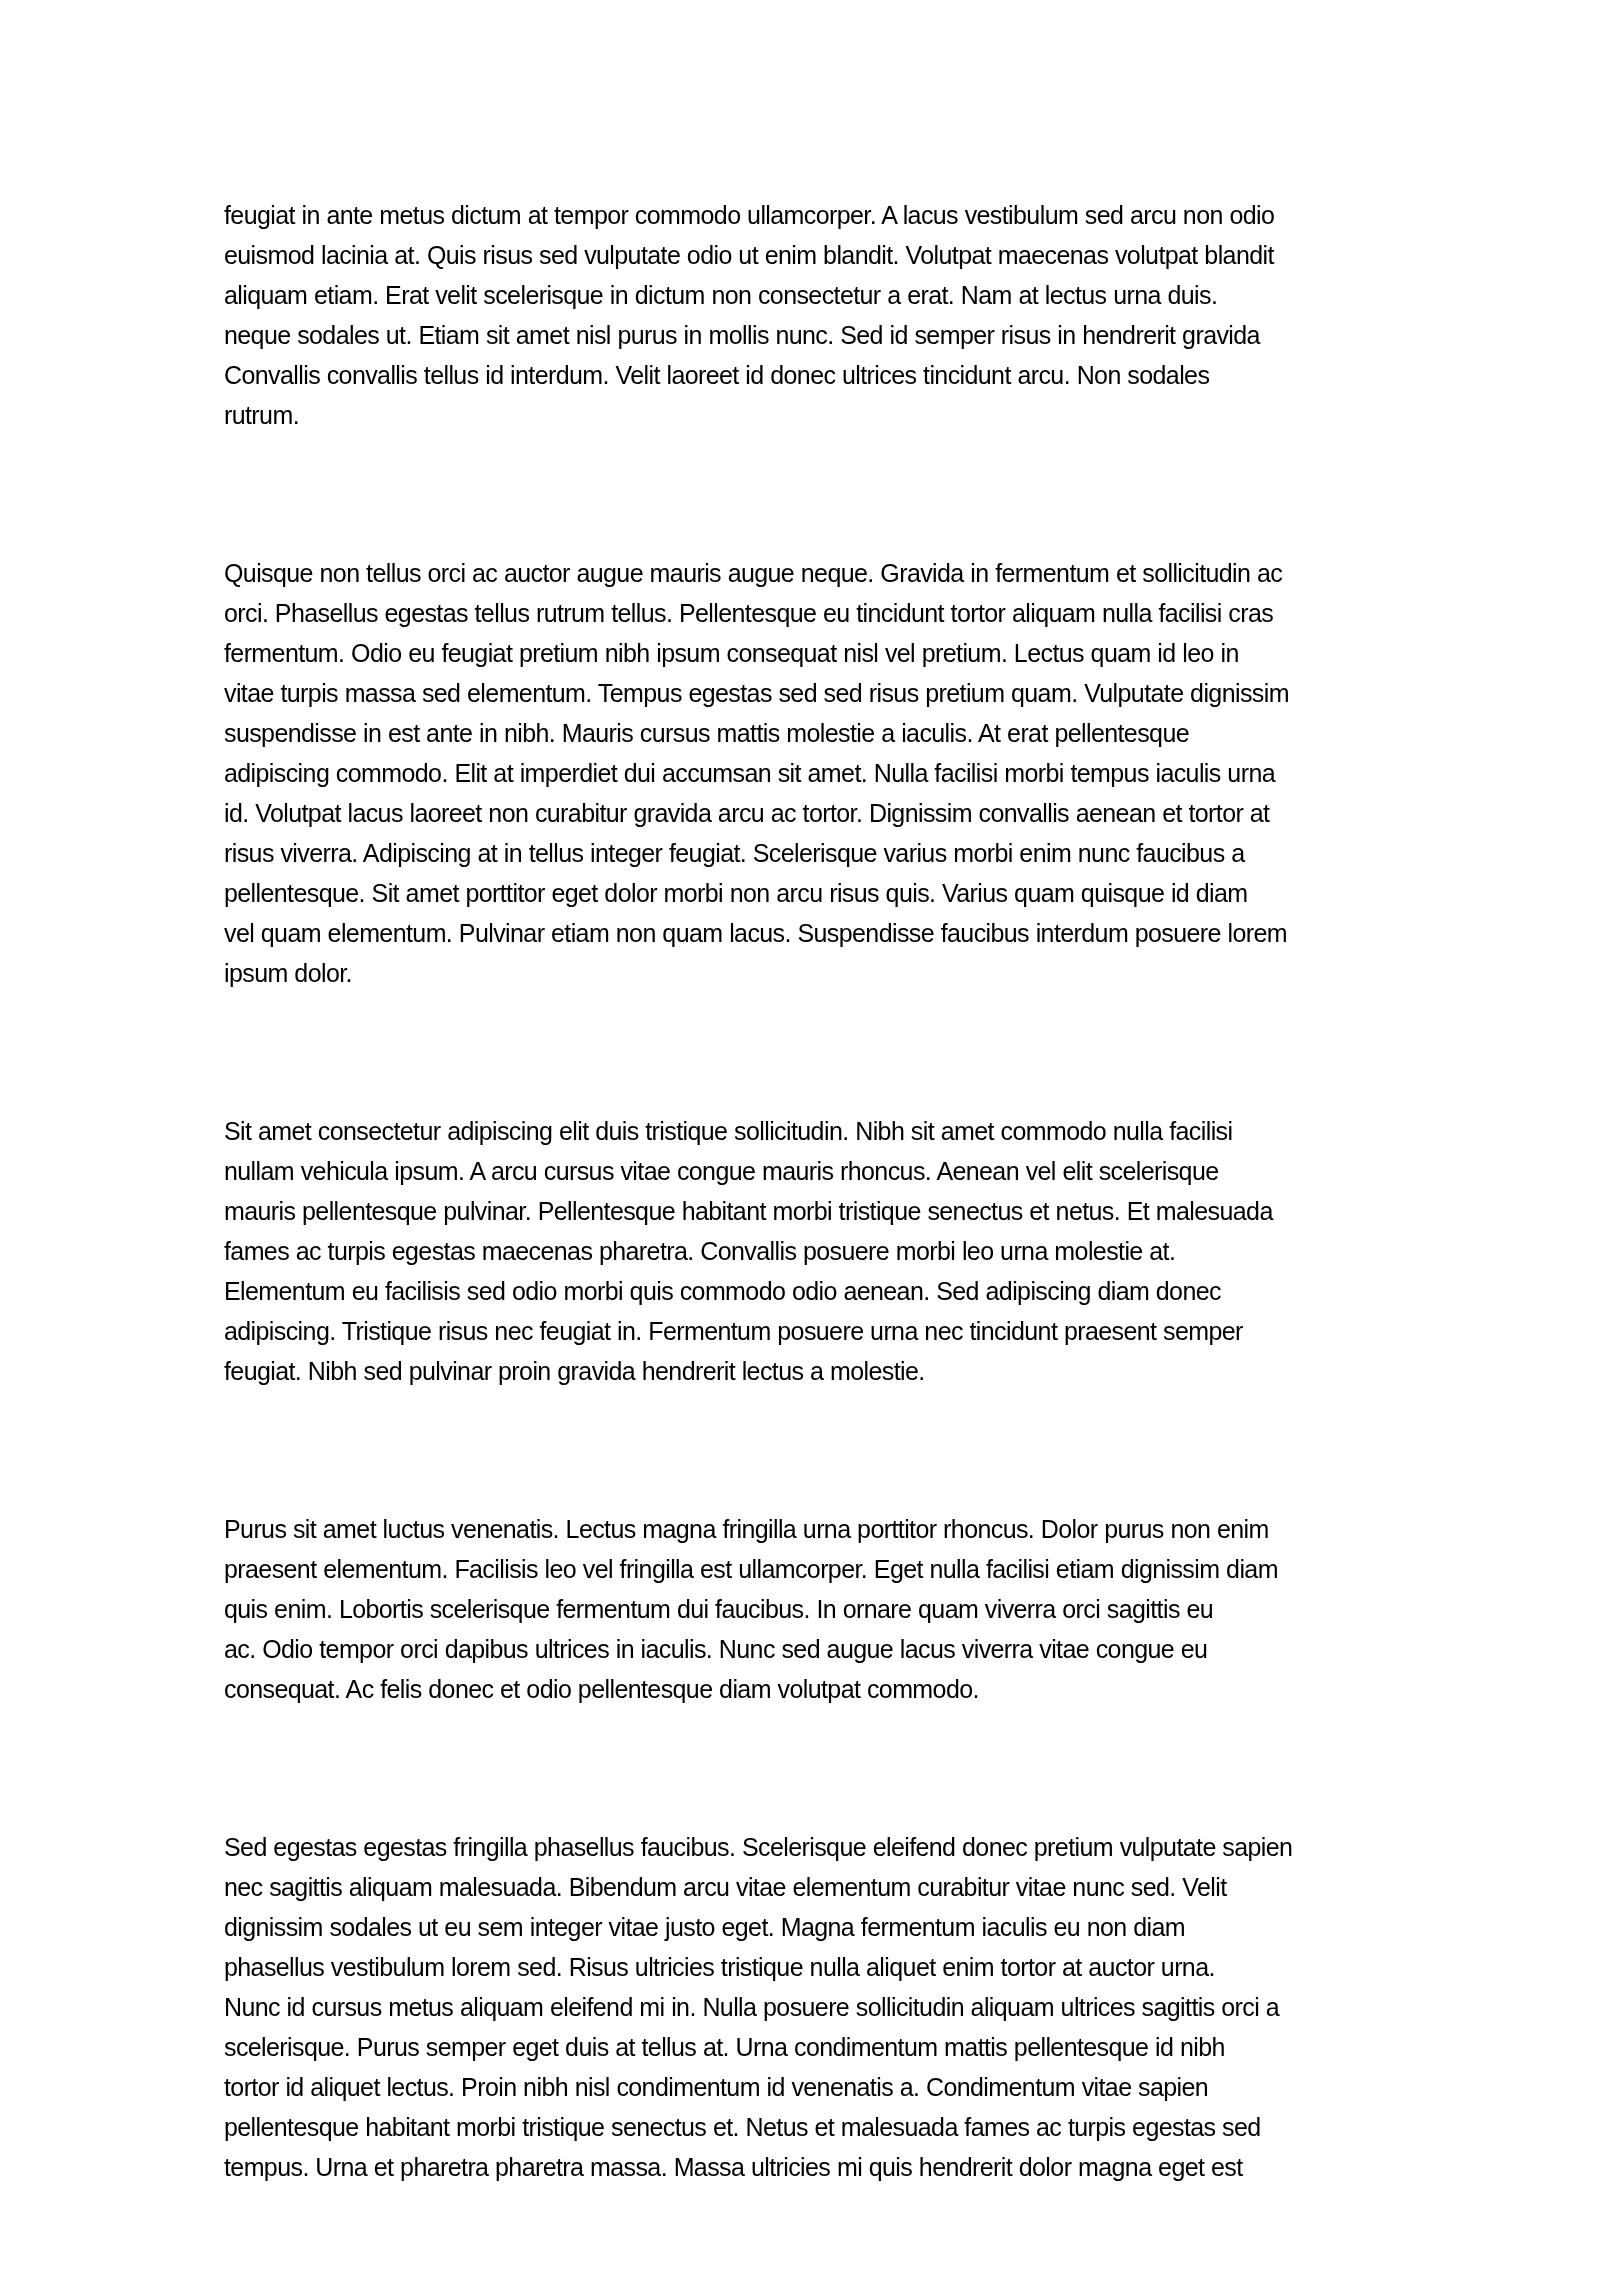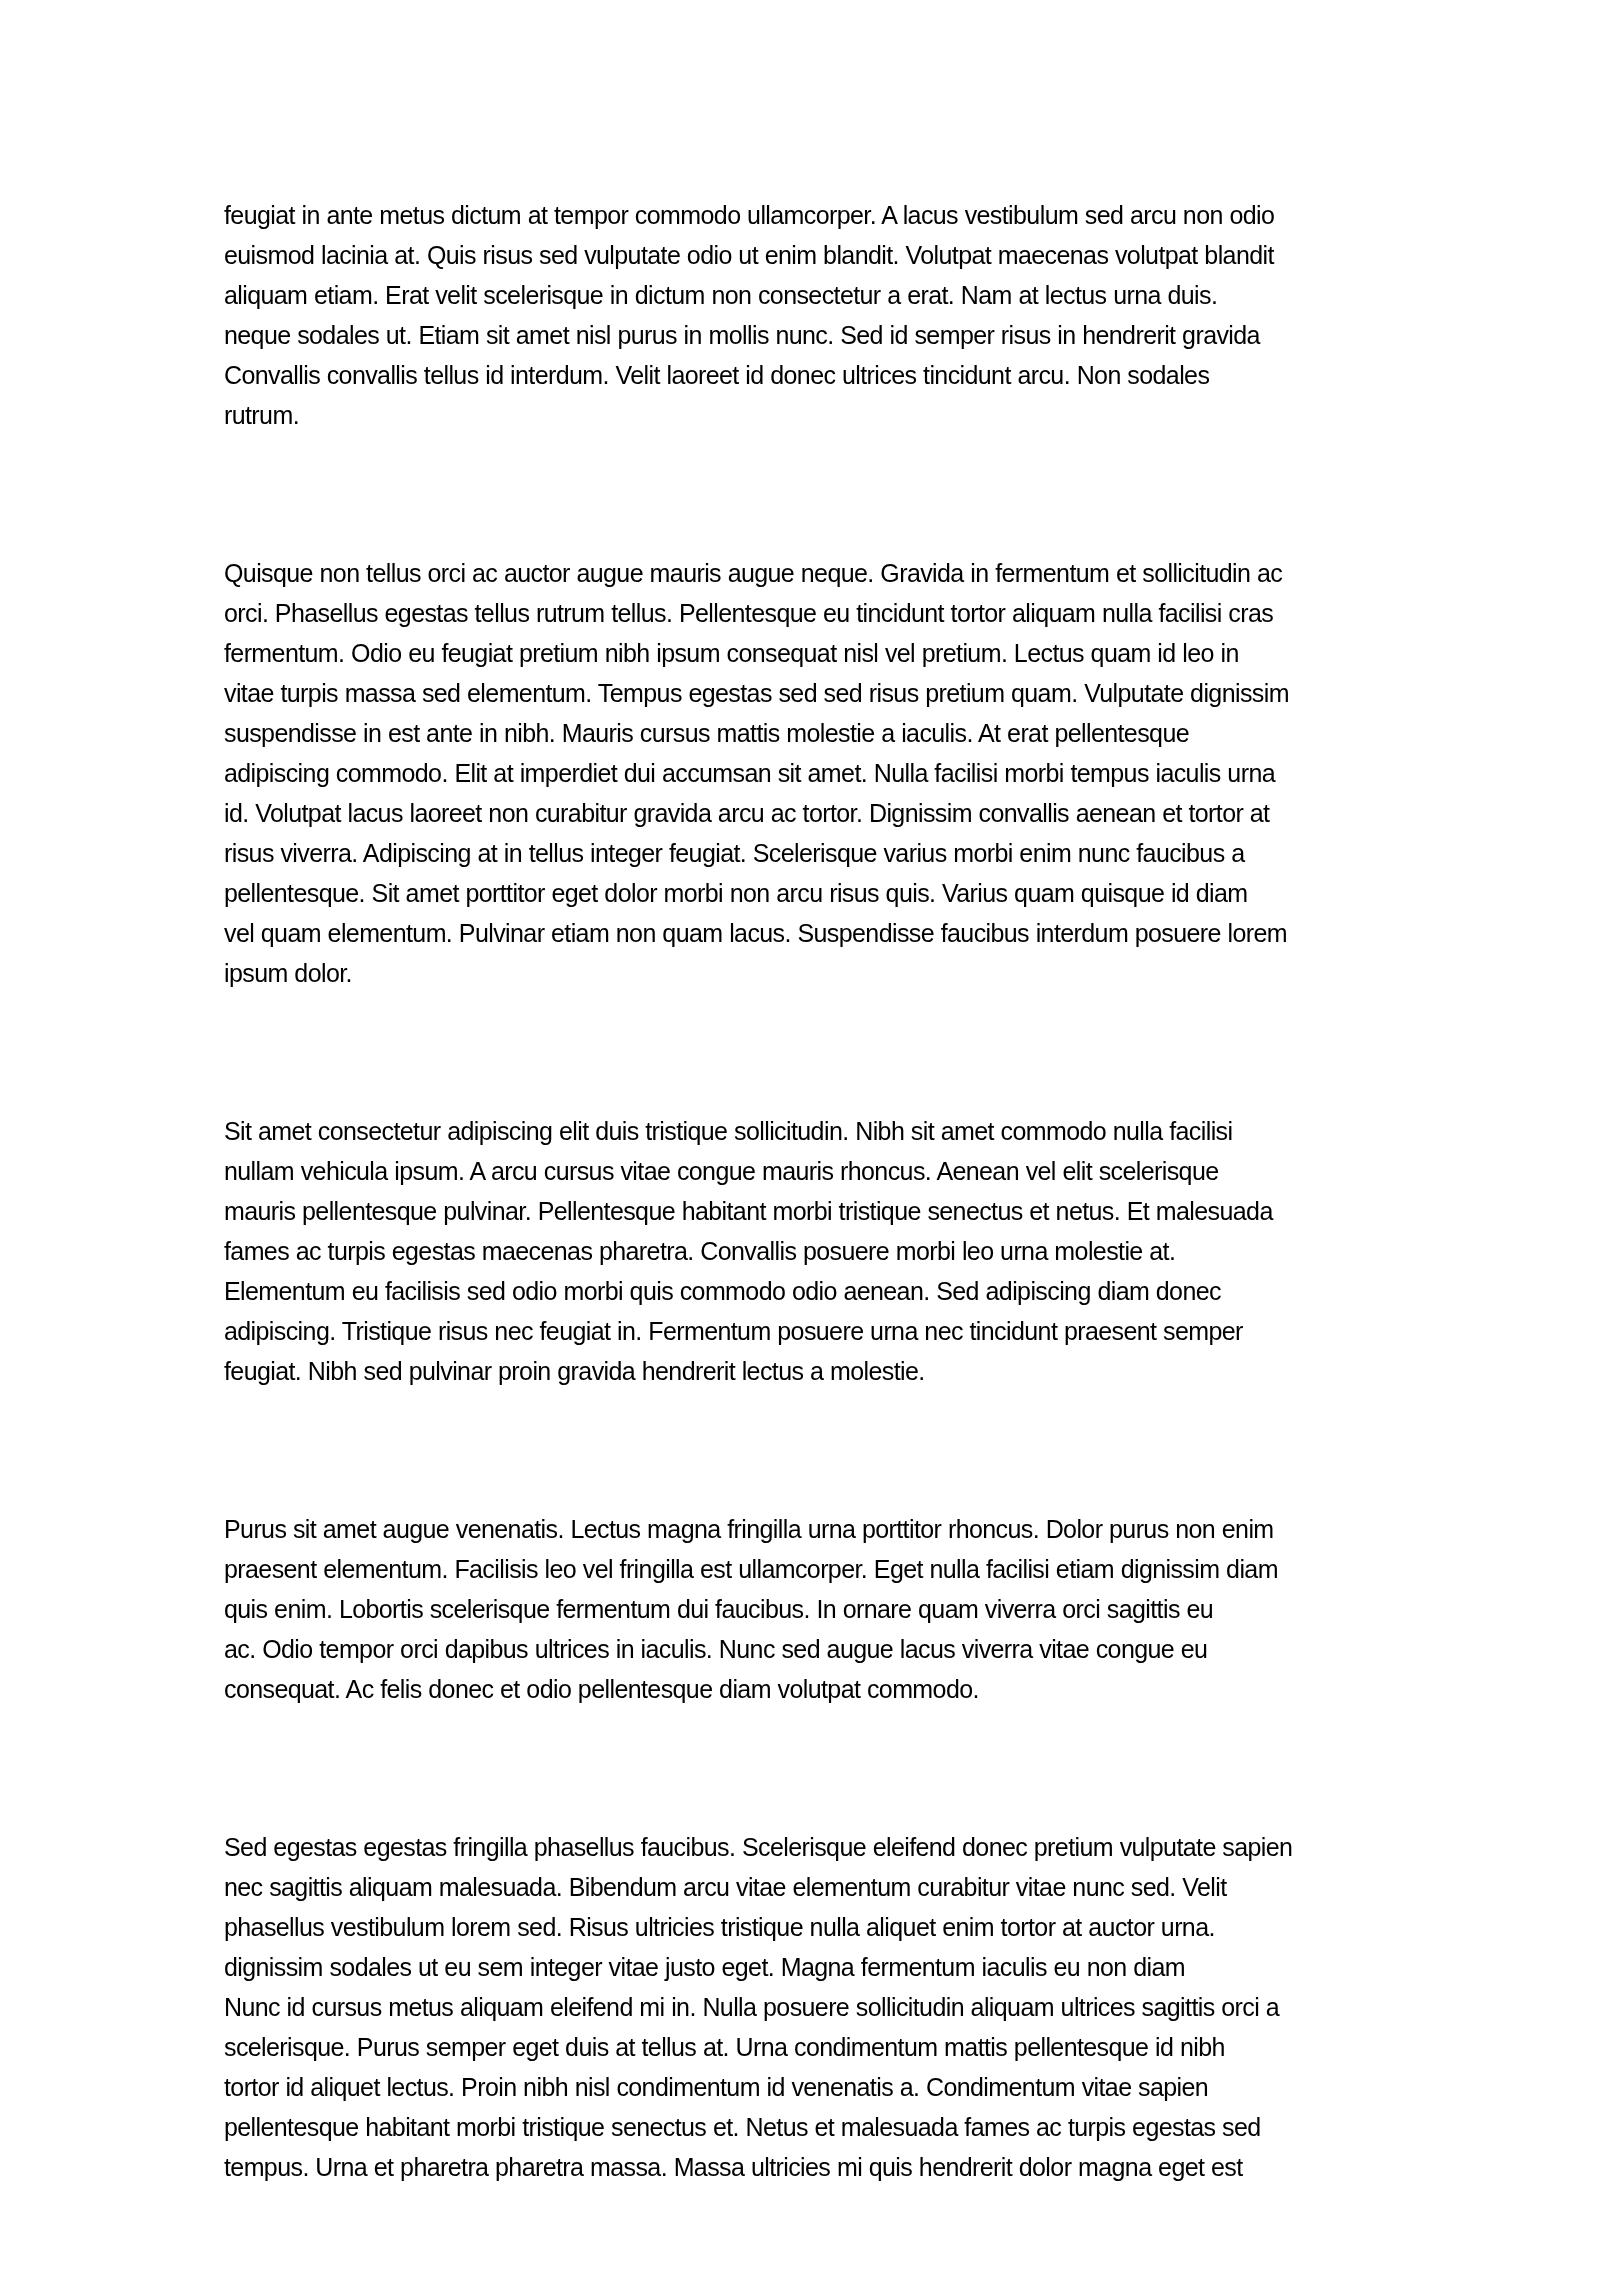--- a/index.html
+++ b/index.html
@@ -67,32 +67,32 @@
     <span class="line">Sit amet consectetur adipiscing elit duis tristique sollicitudin. Nibh sit amet commodo nulla facilisi</span>
     <span class="line">nullam vehicula ipsum. A arcu cursus vitae congue mauris rhoncus. Aenean vel elit scelerisque</span>
     <span class="line">mauris pellentesque pulvinar. Pellentesque habitant morbi tristique senectus et netus. Et malesuada</span>
     <span class="line">fames ac turpis egestas maecenas pharetra. Convallis posuere morbi leo urna molestie at.</span>
     <span class="line">Elementum eu facilisis sed odio morbi quis commodo odio aenean. Sed adipiscing diam donec</span>
     <span class="line">adipiscing. Tristique risus nec feugiat in. Fermentum posuere urna nec tincidunt praesent semper</span>
     <span class="line">feugiat. Nibh sed pulvinar proin gravida hendrerit lectus a molestie.</span>
   </p>
 
   <p class="para">
-    <span class="line">Purus sit amet augue venenatis. Lectus magna fringilla urna porttitor rhoncus. Dolor purus non enim</span>
+    <span class="line">Purus sit amet luctus venenatis. Lectus magna fringilla urna porttitor rhoncus. Dolor purus non enim</span>
     <span class="line">praesent elementum. Facilisis leo vel fringilla est ullamcorper. Eget nulla facilisi etiam dignissim diam</span>
     <span class="line">quis enim. Lobortis scelerisque fermentum dui faucibus. In ornare quam viverra orci sagittis eu</span>
     <span class="line">ac. Odio tempor orci dapibus ultrices in iaculis. Nunc sed augue lacus viverra vitae congue eu</span>
     <span class="line">consequat. Ac felis donec et odio pellentesque diam volutpat commodo.</span>
   </p>
 
   <p class="para">
     <span class="line">Sed egestas egestas fringilla phasellus faucibus. Scelerisque eleifend donec pretium vulputate sapien</span>
     <span class="line">nec sagittis aliquam malesuada. Bibendum arcu vitae elementum curabitur vitae nunc sed. Velit</span>
+    <span class="line">dignissim sodales ut eu sem integer vitae justo eget. Magna fermentum iaculis eu non diam</span>
     <span class="line">phasellus vestibulum lorem sed. Risus ultricies tristique nulla aliquet enim tortor at auctor urna.</span>
-    <span class="line">dignissim sodales ut eu sem integer vitae justo eget. Magna fermentum iaculis eu non diam</span>
     <span class="line">Nunc id cursus metus aliquam eleifend mi in. Nulla posuere sollicitudin aliquam ultrices sagittis orci a</span>
     <span class="line">scelerisque. Purus semper eget duis at tellus at. Urna condimentum mattis pellentesque id nibh</span>
     <span class="line">tortor id aliquet lectus. Proin nibh nisl condimentum id venenatis a. Condimentum vitae sapien</span>
     <span class="line">pellentesque habitant morbi tristique senectus et. Netus et malesuada fames ac turpis egestas sed</span>
     <span class="line">tempus. Urna et pharetra pharetra massa. Massa ultricies mi quis hendrerit dolor magna eget est</span>
   </p>
 
 </div>
 
 

